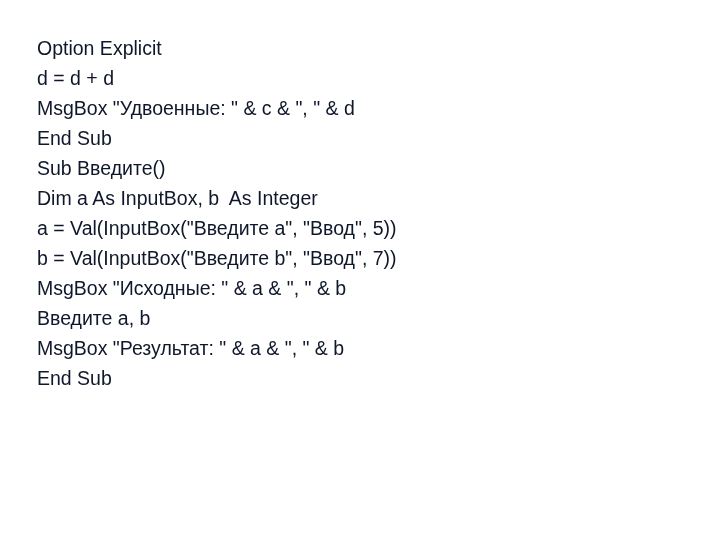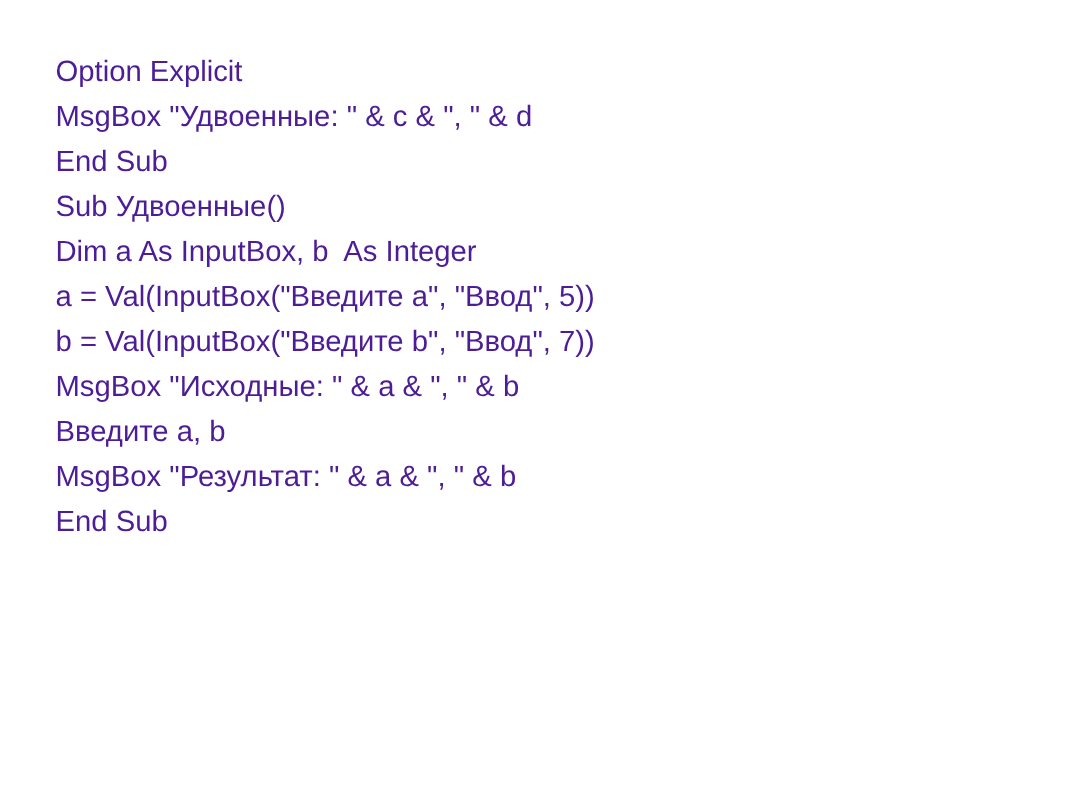--- a/index.html
+++ b/index.html
@@ -23,36 +23,37 @@
   .code-block {
     position: absolute;
     left: 37px;
     top: 33px;
     width: 660px;
   }
   .code-line {
     font-family: "Liberation Sans", sans-serif;
     font-size: 19.5px;
     line-height: 30px;
-    color: #4c1d95;
+    color: #0f172a;
     white-space: pre;
     letter-spacing: 0px;
     font-weight: 400;
     -webkit-font-smoothing: antialiased;
   }
 </style>
 </head>
 <body>
 
 <div class="code-page">
   <div class="code-block">
     <div class="code-line">Option Explicit</div>
+    <div class="code-line">d = d + d</div>
     <div class="code-line">MsgBox "Удвоенные: " &amp; c &amp; ", " &amp; d</div>
     <div class="code-line">End Sub</div>
-    <div class="code-line">Sub Удвоенные()</div>
+    <div class="code-line">Sub Введите()</div>
     <div class="code-line">Dim a As InputBox, b  As Integer</div>
     <div class="code-line">a = Val(InputBox("Введите a", "Ввод", 5))</div>
     <div class="code-line">b = Val(InputBox("Введите b", "Ввод", 7))</div>
     <div class="code-line">MsgBox "Исходные: " &amp; a &amp; ", " &amp; b</div>
     <div class="code-line">Введите a, b</div>
     <div class="code-line">MsgBox "Результат: " &amp; a &amp; ", " &amp; b</div>
     <div class="code-line">End Sub</div>
   </div>
 </div>
 

